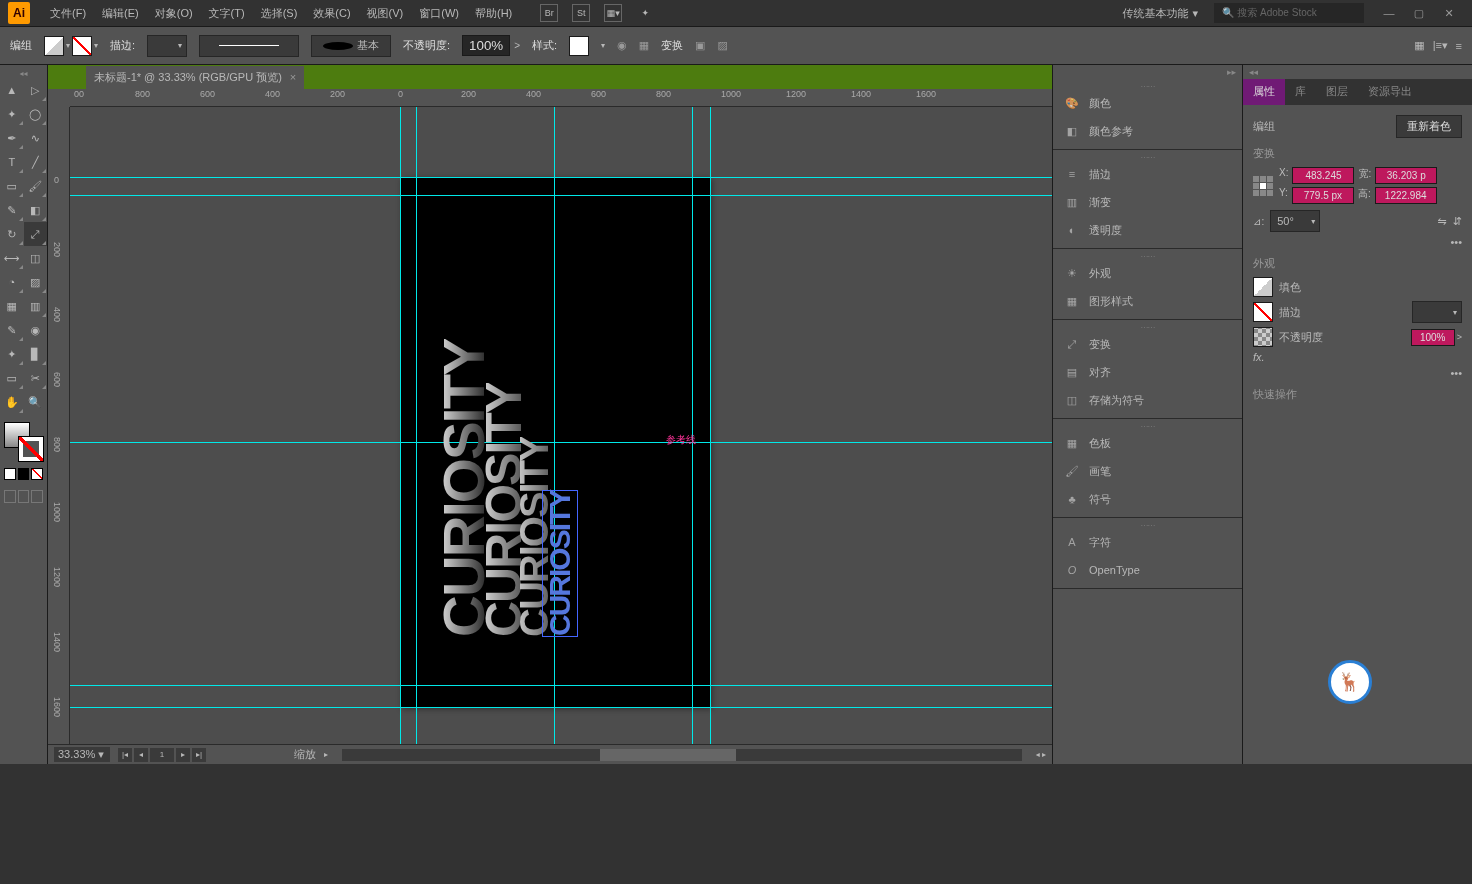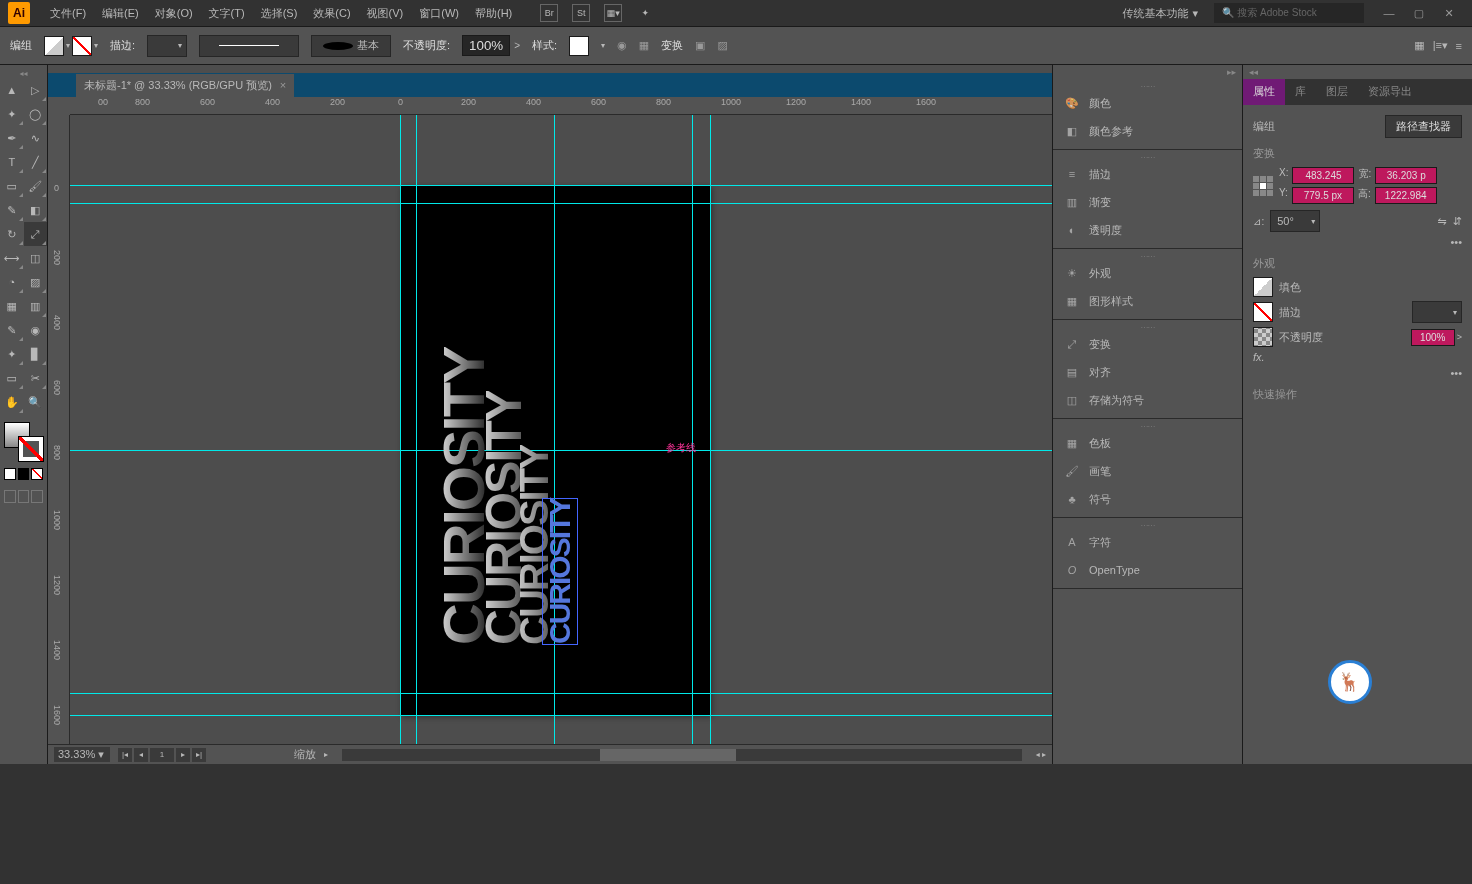--- a/index.html
+++ b/index.html
@@ -48,21 +48,21 @@
 .fs-stroke { position: absolute; bottom: 0; right: 0; width: 26px; height: 26px; background: #fff; border: 1px solid #000; }
 .fs-stroke::after { content: ''; position: absolute; inset: 4px; background: #535353; }
 .fs-stroke.none::before { content: ''; position: absolute; inset: 0; background: linear-gradient(to top right, transparent 45%, red 45%, red 55%, transparent 55%); z-index: 1; }
 .mini-swatches { display: flex; gap: 2px; margin: 6px 4px; }
 .mini-sw { width: 12px; height: 12px; border: 1px solid #000; }
 .draw-modes { display: flex; gap: 2px; margin: 4px; }
 .draw-mode { width: 13px; height: 13px; border: 1px solid #777; }
 
 
 .doc-area { flex: 1; display: flex; flex-direction: column; background: #4d4d4d; min-width: 0; }
-.doc-tabs { height: 24px; background: #0c4a6e; display: flex; align-items: center; padding-left: 28px; margin-top: 8px; }
+.doc-tabs { height: 24px; background: #4d7c0f; display: flex; align-items: center; padding-left: 38px; }
 .doc-tab { background: #535353; padding: 4px 8px; display: flex; align-items: center; gap: 8px; font-size: 11px; }
 .doc-tab .close { color: #999; }
 .doc-canvas-wrap { flex: 1; position: relative; overflow: hidden; }
 .ruler-h { position: absolute; top: 0; left: 22px; right: 0; height: 18px; background: #535353; border-bottom: 1px solid #2a2a2a; display: flex; }
 .ruler-v { position: absolute; top: 18px; left: 0; width: 22px; bottom: 20px; background: #535353; border-right: 1px solid #2a2a2a; }
 .ruler-corner { position: absolute; top: 0; left: 0; width: 22px; height: 18px; background: #535353; }
 .ruler-tick { position: absolute; font-size: 9px; color: #aaa; }
 .canvas { position: absolute; top: 18px; left: 22px; right: 0; bottom: 20px; background: #4d4d4d; overflow: hidden; }
 .artboard { position: absolute; left: 330px; top: 70px; width: 310px; height: 530px; background: #000; box-shadow: 2px 2px 6px rgba(0,0,0,0.4); }
 .guide-v { position: absolute; top: 0; bottom: 0; width: 1px; background: #00e8e8; }
@@ -255,21 +255,21 @@
     <div class="doc-area">
       <div class="doc-tabs">
         <div class="doc-tab">
           <span>未标题-1* @ 33.33% (RGB/GPU 预览)</span>
           <span class="close">×</span>
         </div>
       </div>
       <div class="doc-canvas-wrap">
         <div class="ruler-corner"></div>
         <div class="ruler-h">
-          <span class="ruler-tick" style="left:28px">00</span>
+          <span class="ruler-tick" style="left:4px">00</span>
           <span class="ruler-tick" style="left:65px">800</span>
           <span class="ruler-tick" style="left:130px">600</span>
           <span class="ruler-tick" style="left:195px">400</span>
           <span class="ruler-tick" style="left:260px">200</span>
           <span class="ruler-tick" style="left:328px">0</span>
           <span class="ruler-tick" style="left:391px">200</span>
           <span class="ruler-tick" style="left:456px">400</span>
           <span class="ruler-tick" style="left:521px">600</span>
           <span class="ruler-tick" style="left:586px">800</span>
           <span class="ruler-tick" style="left:651px">1000</span>
@@ -418,21 +418,21 @@
       <div style="text-align:left;padding:2px 6px;font-size:9px;color:#888">◂◂</div>
       <div class="rp-tabs">
         <div class="rp-tab active">属性</div>
         <div class="rp-tab">库</div>
         <div class="rp-tab">图层</div>
         <div class="rp-tab">资源导出</div>
       </div>
       <div class="rp-body">
         <div class="rp-row">
           <span>编组</span>
-          <button class="rp-btn">路径查找器</button>
+          <button class="rp-btn">重新着色</button>
         </div>
 
         <div class="rp-section">
           <div class="rp-section-title">变换</div>
           <div style="display:flex;gap:6px;align-items:center">
             <div style="width:20px;height:20px;display:grid;grid-template-columns:repeat(3,1fr);grid-template-rows:repeat(3,1fr);gap:1px">
               <div style="background:#888"></div>
                 <div style="background:#888"></div>
                 <div style="background:#888"></div>
               <div style="background:#888"></div>

